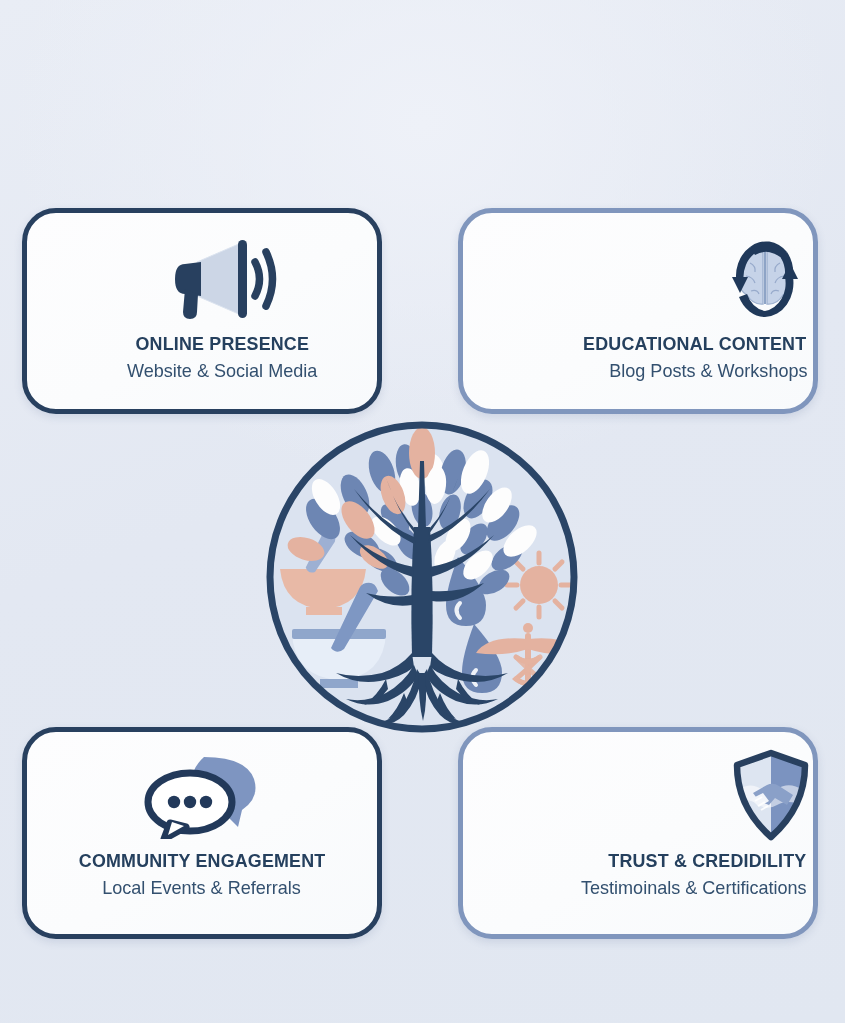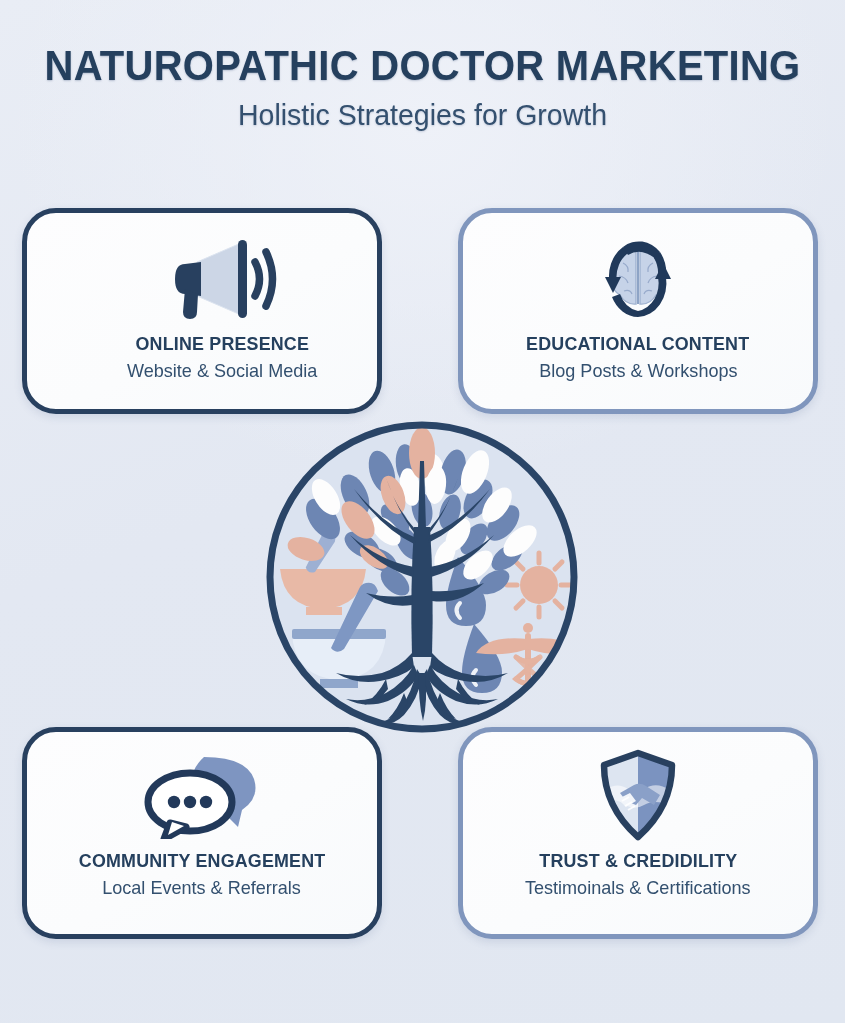--- a/index.html
+++ b/index.html
@@ -67,20 +67,21 @@
     background: linear-gradient(150deg, #fdfdfe 0%, #fbfcfd 55%, #f8fafc 100%);
     border: 5px solid #28405f;
     box-shadow: 0 3px 9px rgba(80,100,140,0.16);
     display: flex;
     flex-direction: column;
     align-items: center;
     justify-content: flex-start;
   }
   .card.light-border {
     border-color: #8096bd;
+    align-items: flex-end;
   }
   .card-tl { left: 22px;  top: 208px; padding-left: 41px; }
   .card-tr { left: 458px; top: 208px; }
   .card-bl { left: 22px;  top: 727px; height: 212px; }
   .card-br { left: 458px; top: 727px; height: 212px; }
 
   .card-icon {
     height: 96px;
     margin-top: 18px;
     display: flex;
@@ -118,24 +119,20 @@
     width: 320px;
     height: 320px;
   }
   .emblem svg { display: block; }
 </style>
 </head>
 <body>
 
 <div id="poster">
 
-  <div class="header">
-    <div class="title">NATUROPATHIC DOCTOR MARKETING</div>
-    <div class="subtitle">Holistic Strategies for Growth</div>
-  </div>
 
   <div class="card card-tl">
     <div class="card-icon">
       <svg width="112" height="86" viewBox="0 0 112 86">
 
         <path d="M30 26 L74 7 L74 79 L30 60 Z" fill="#ccd6e6"></path>
         <path d="M30 26 L74 7 L74 79 L30 60 Z" fill="none" stroke="#dbe3ef" stroke-width="1"></path>
 
         <path d="M18 28 Q8 28 8 43 Q8 58 18 58 L34 60 L34 26 Z" fill="#28405f"></path>
 

